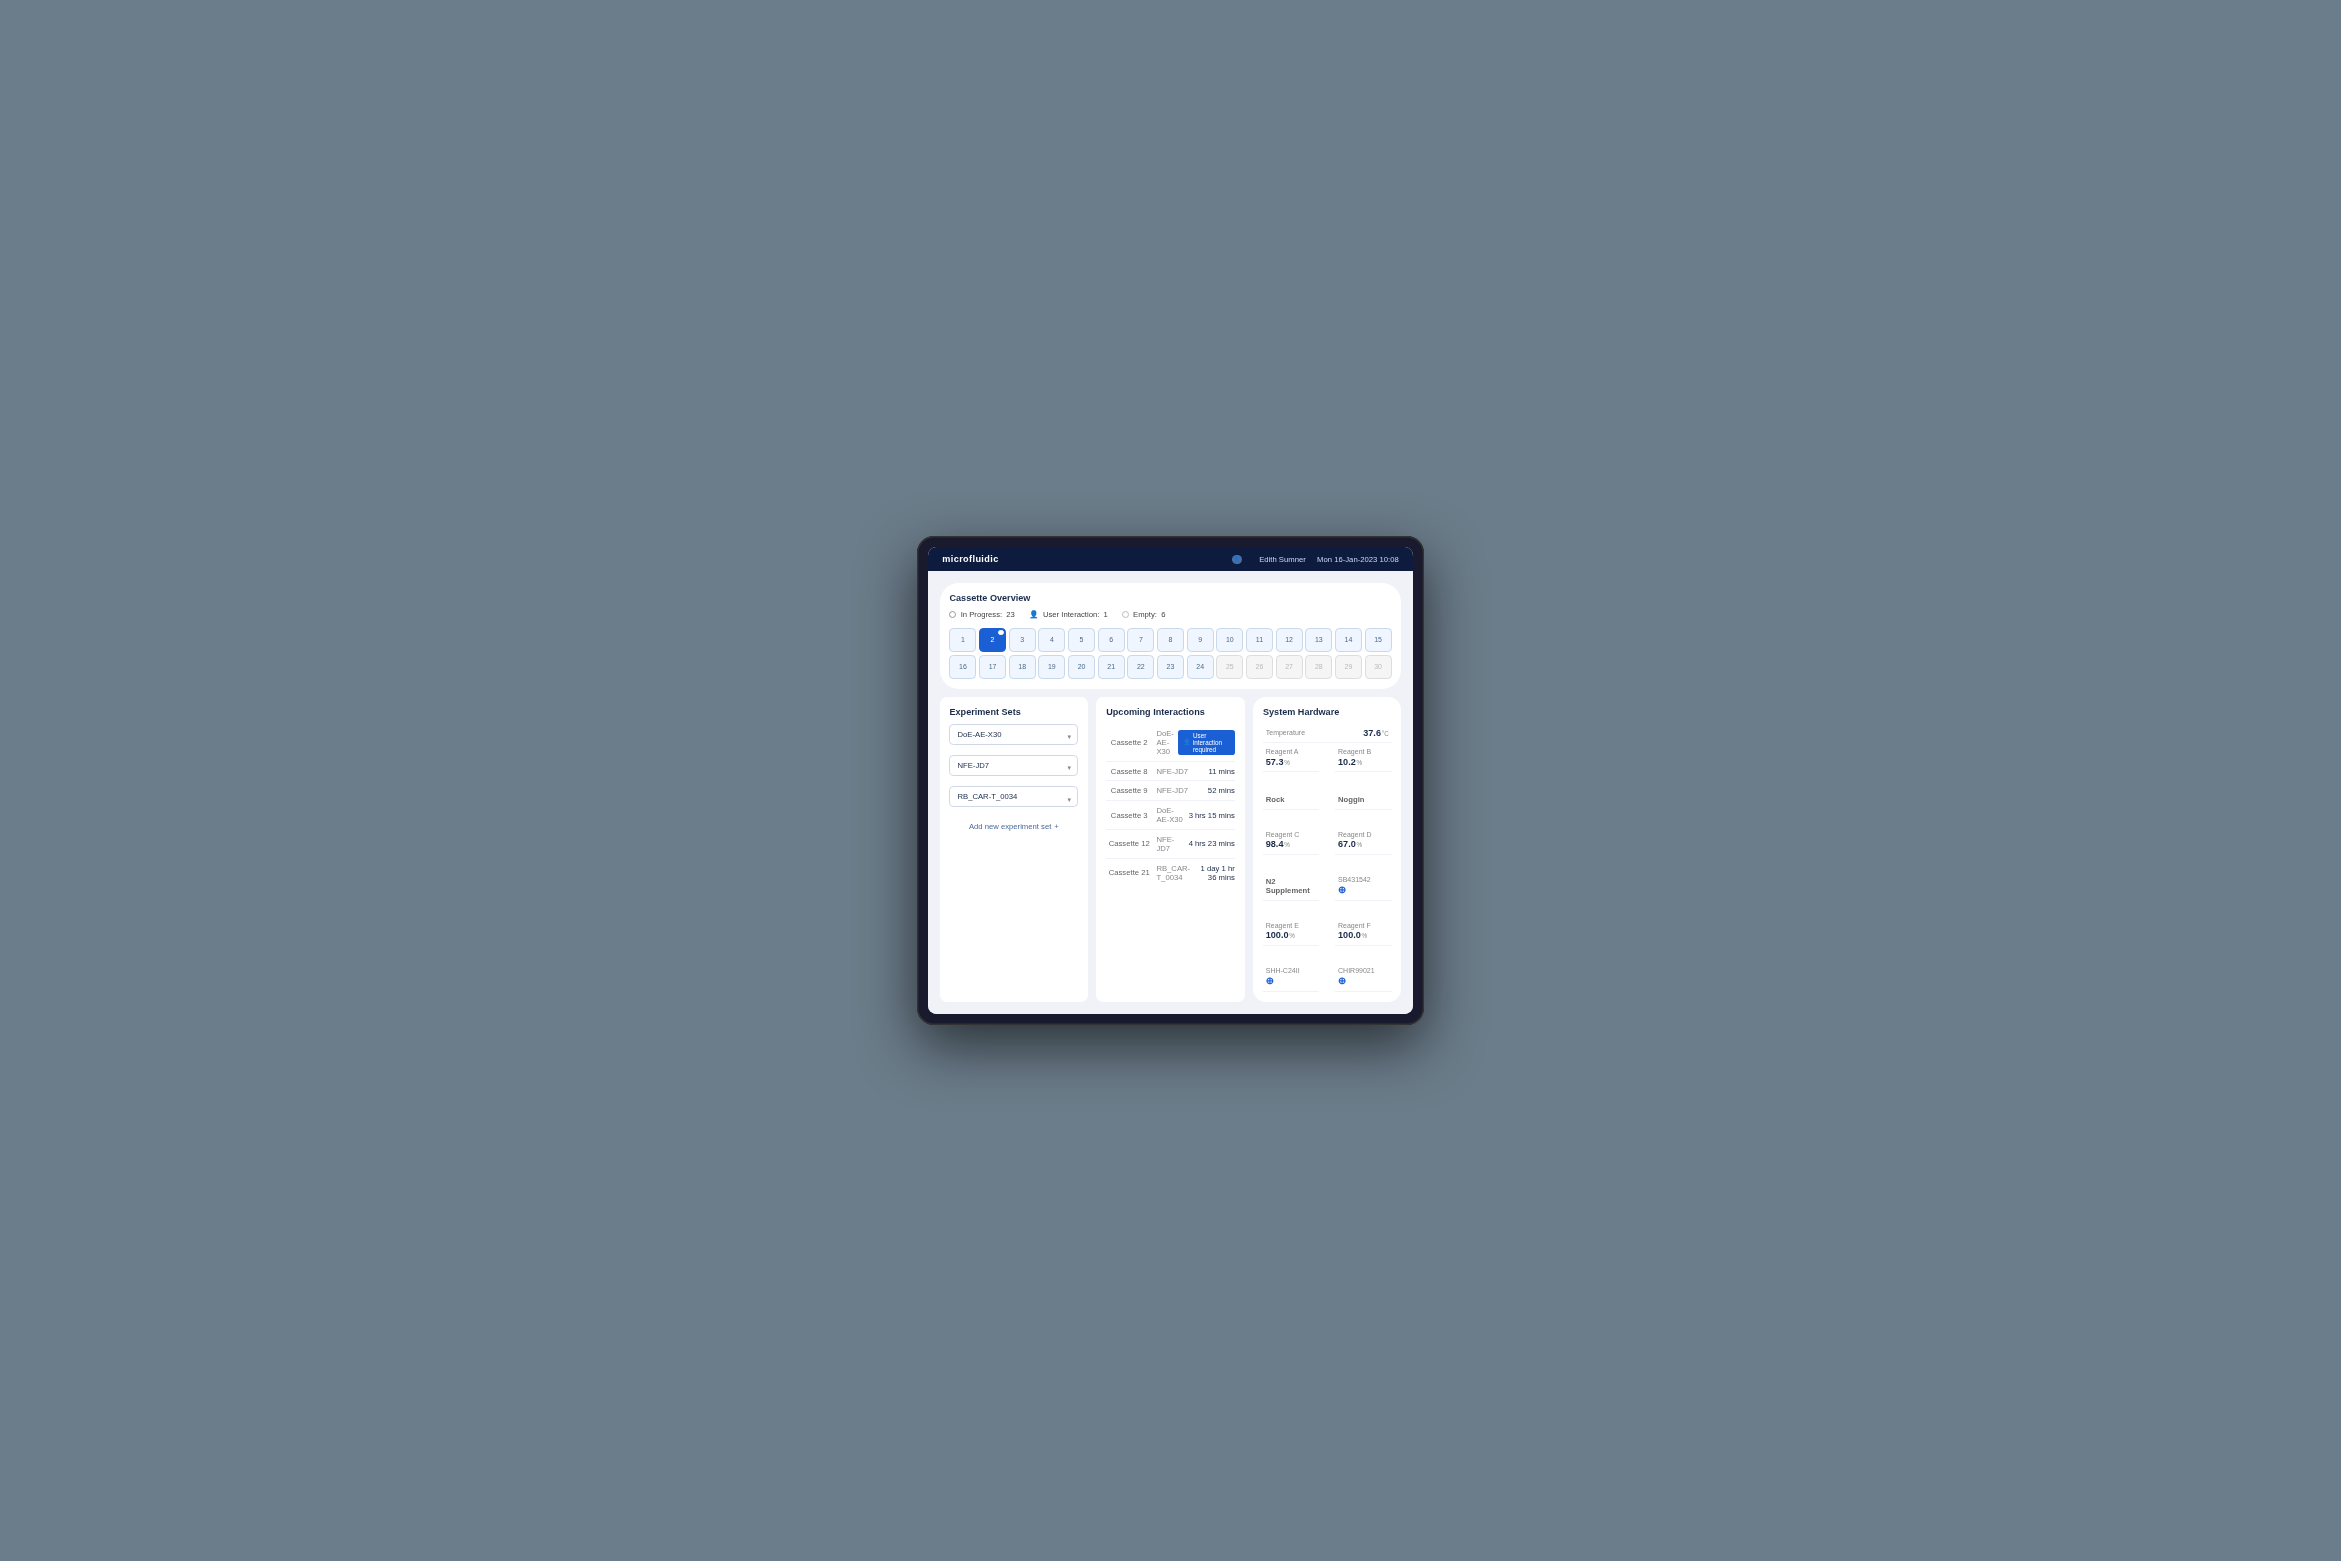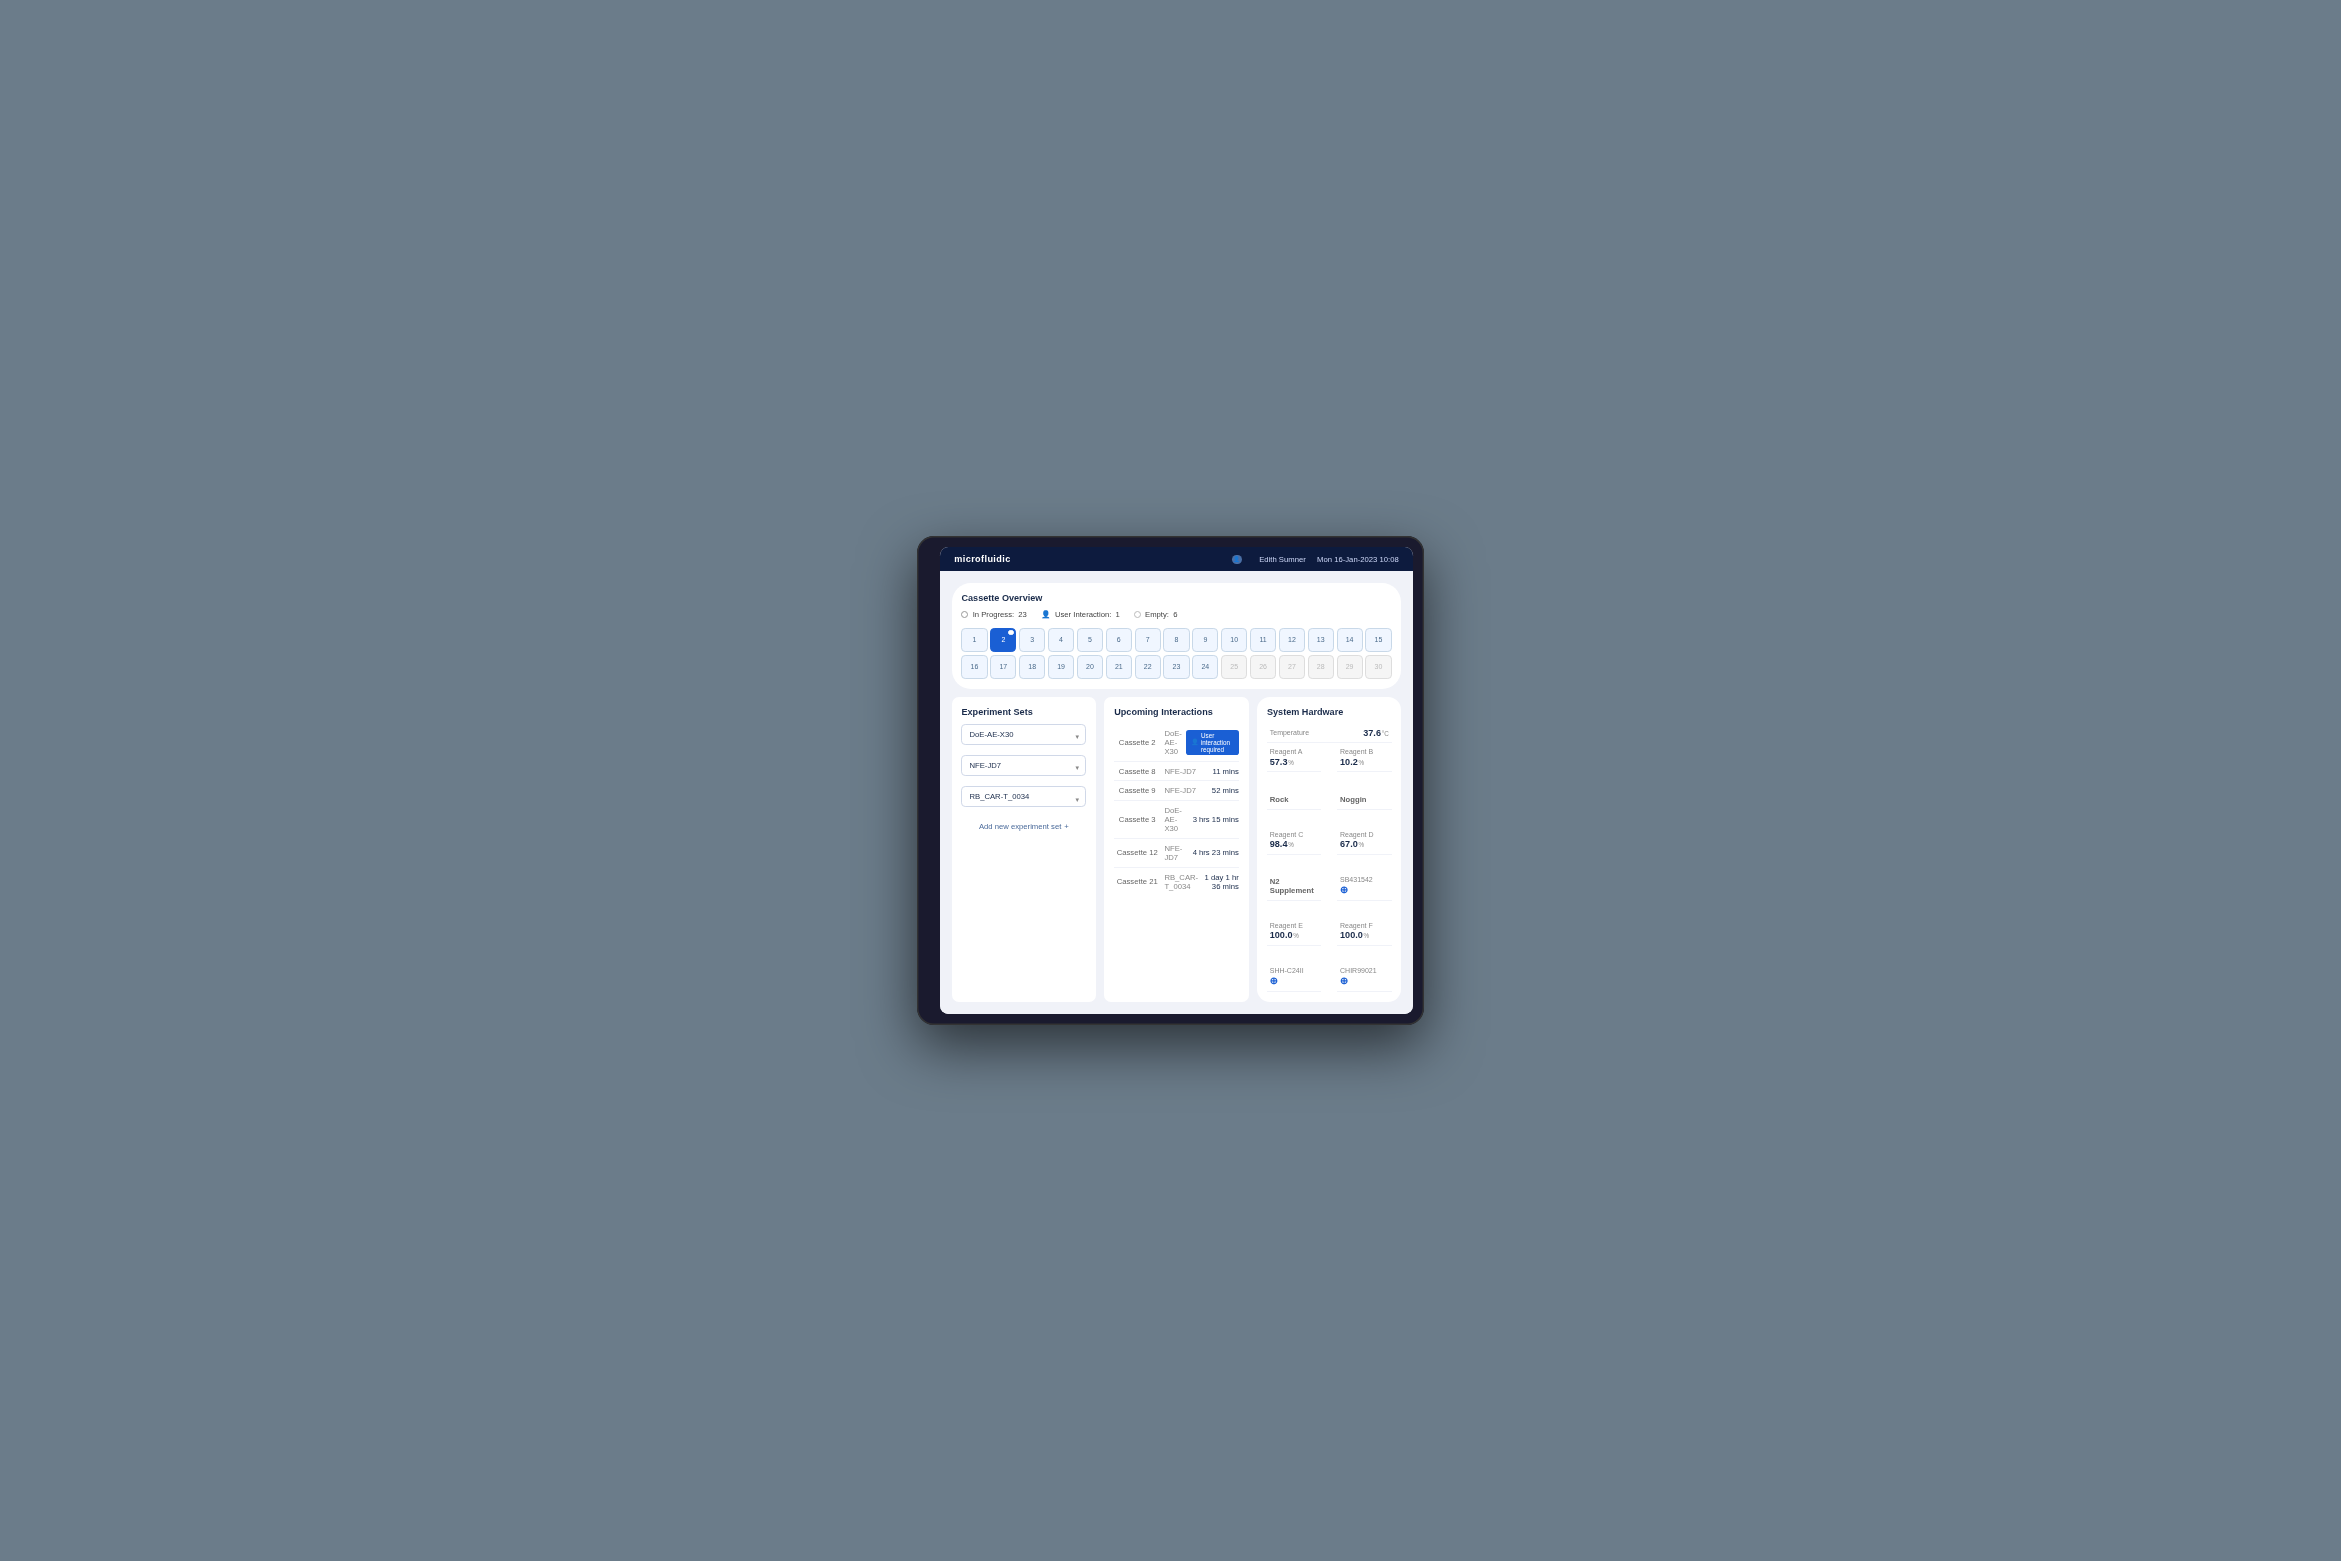--- a/index.html
+++ b/index.html
@@ -17,21 +17,20 @@
       border-radius: 17px;
       padding: 11.3px;
       box-shadow: 0 21px 56px rgba(0,0,0,0.6), inset 0 0 0 1.4px #333;
       width: 507px;
     }
 
     .tablet-screen {
       background: #f5f6fa;
       border-radius: 8.4px;
       overflow: hidden;
-      margin-left: 12px;
     }
 
     
     .app-header {
       background: #0d1b3e;
       padding: 7px 14px;
       display: flex;
       justify-content: space-between;
       align-items: center;
     }

